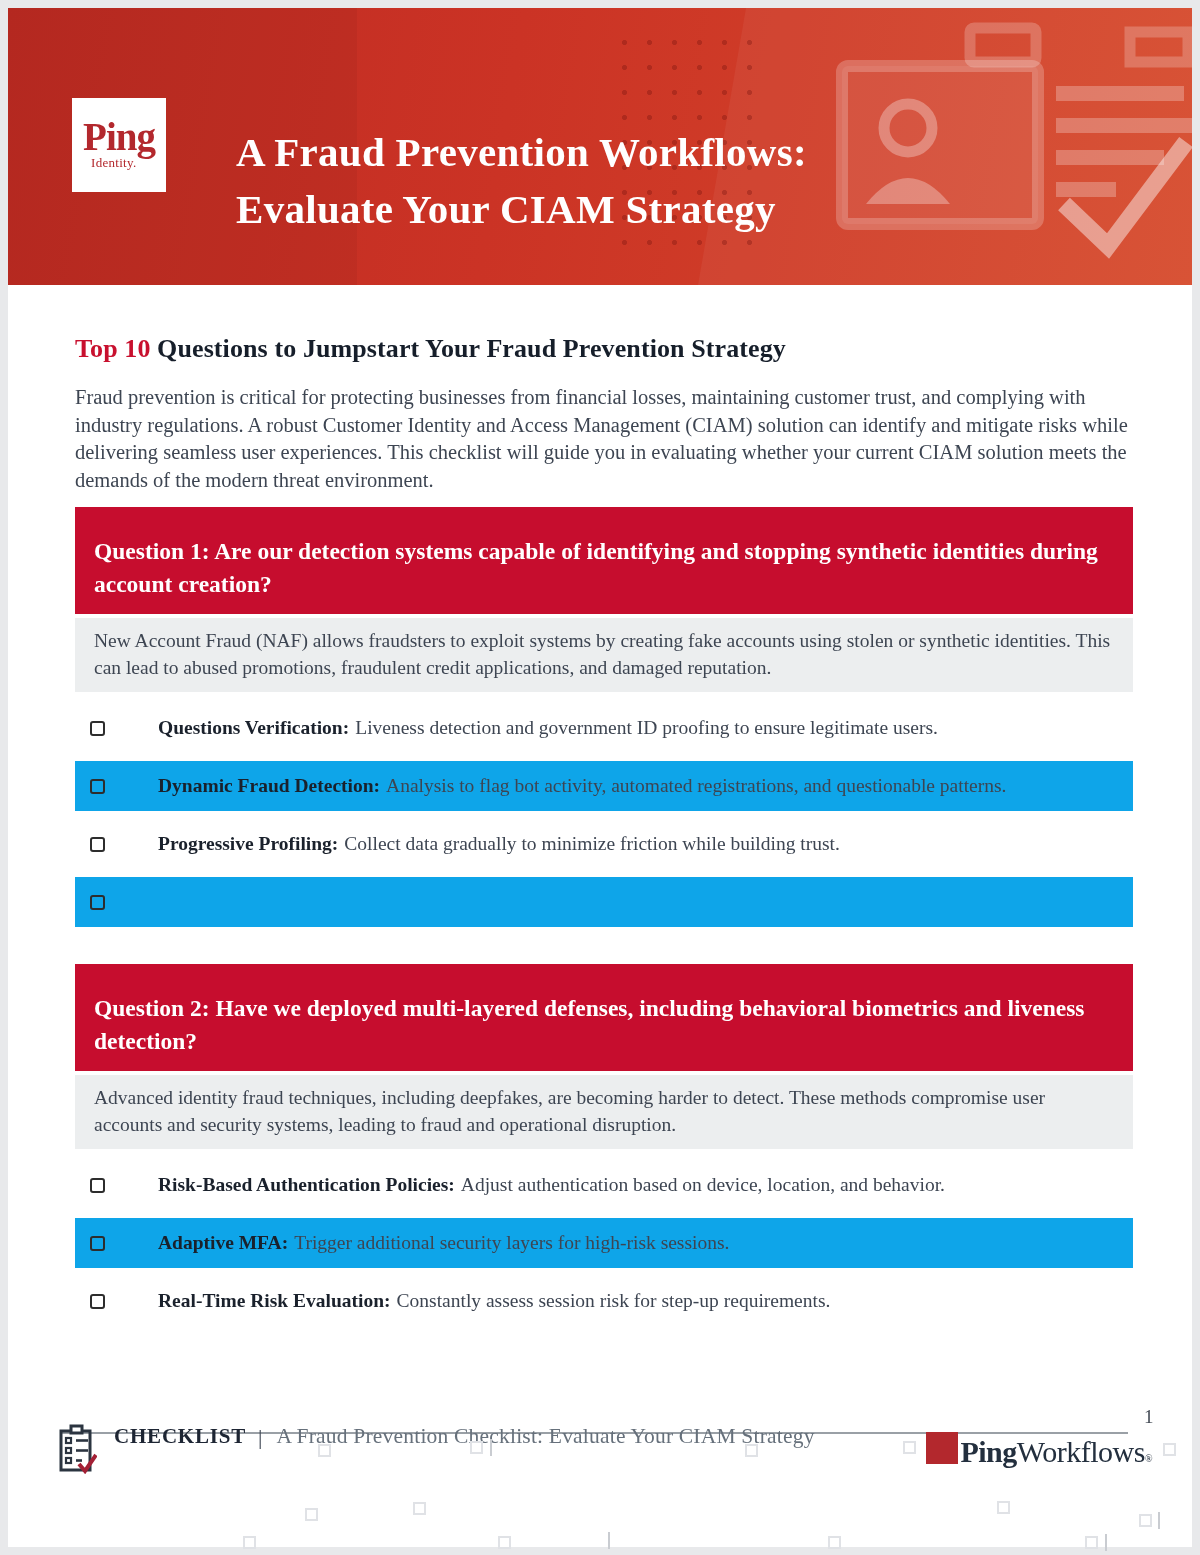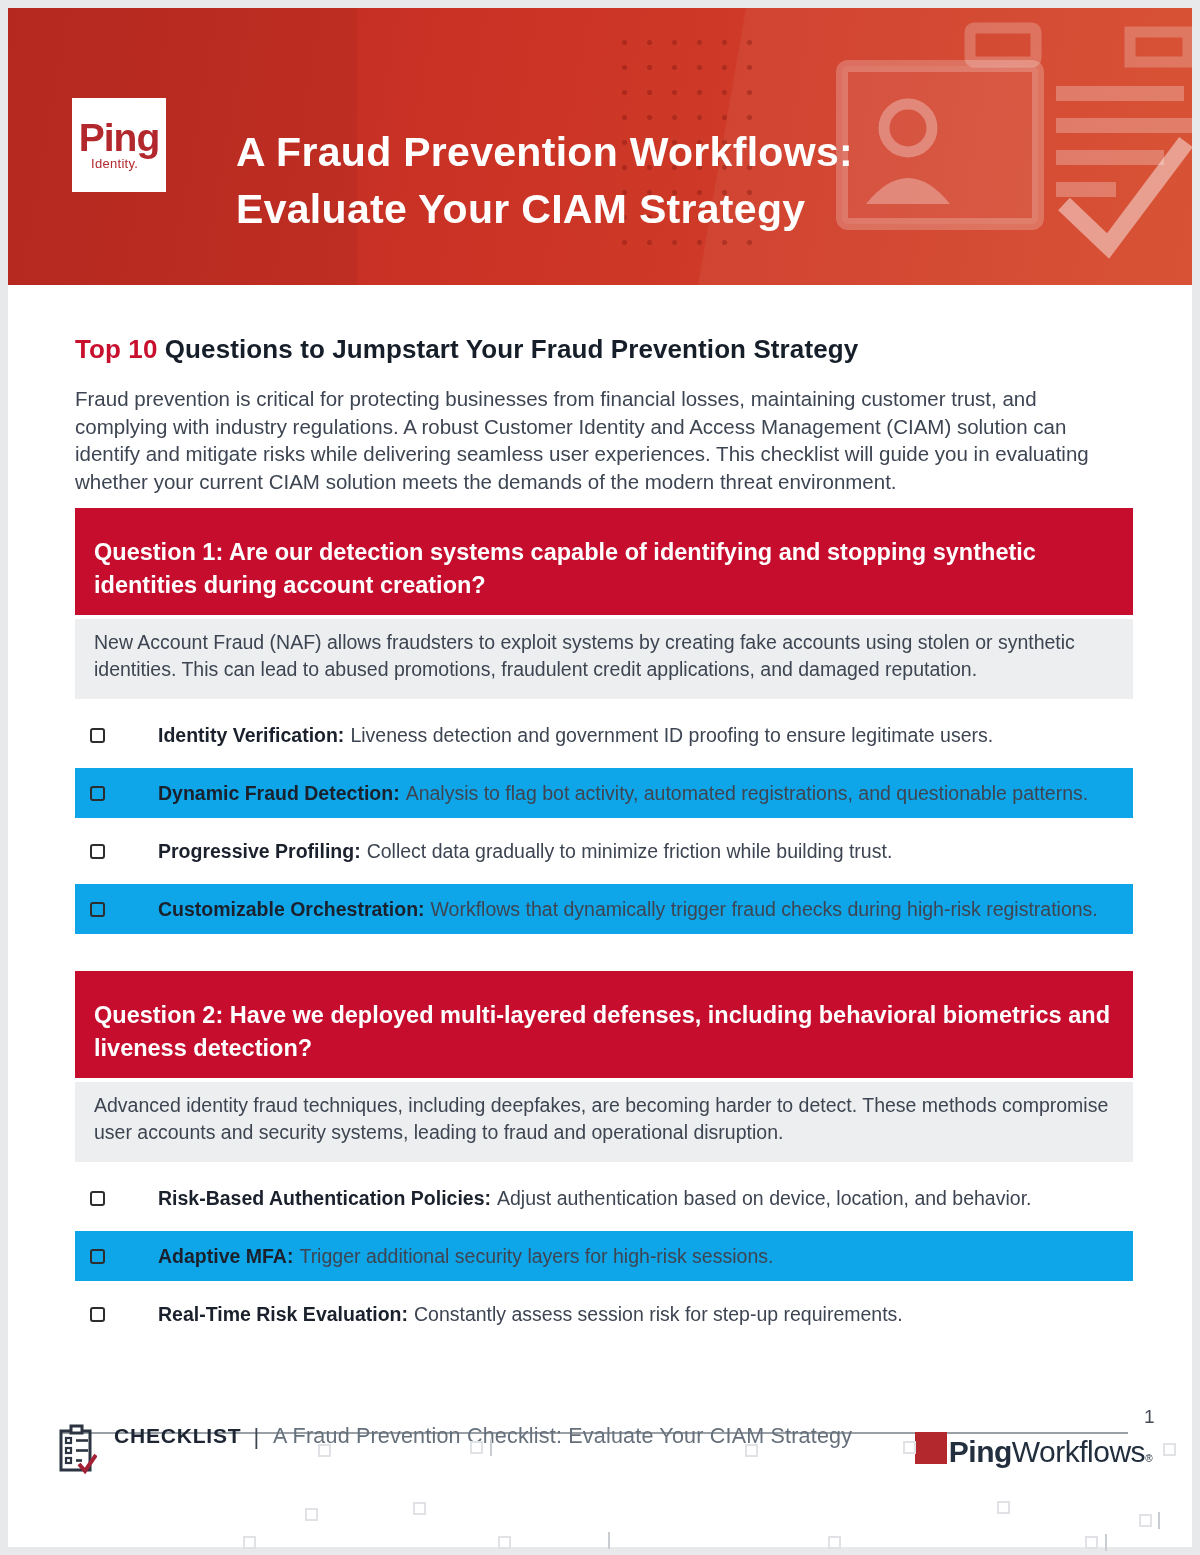--- a/index.html
+++ b/index.html
@@ -7,20 +7,21 @@
   body {
     background:#e8e9eb;
     font-family:"Liberation Sans","DejaVu Sans",sans-serif;
     overflow:hidden;
     position:relative;
   }
   .page {
     position:absolute; left:8px; top:8px;
     width:1184px; height:1539px;
     background:#ffffff;
+    font-family:Liberation Serif, serif;
   }
 
   
   .banner {
     position:relative;
     width:100%; height:277px;
     background:linear-gradient(100deg,#bd2a22 0%,#cb3325 42%,#d64a2c 100%);
     overflow:hidden;
   }
   .banner .band-left {
@@ -60,21 +61,21 @@
   .q-banner {
     margin-top:13px;
     background:#c60d2e; color:#ffffff;
     font-size:23.5px; font-weight:700; line-height:33px;
     padding:28px 19px 13px 19px;
   }
   .q-desc {
     margin-top:4px;
     background:#eceeef; color:#3d4552;
     font-size:19.5px; line-height:26.5px;
-    padding:10px 19px 17px 19px;
+    padding:10px 19px 11px 19px;
   }
   .items { margin-top:11px; }
   .item-row {
     display:flex; align-items:center;
     height:50px; margin-bottom:8px;
     padding-left:15px;
   }
   .item-row.alt { background:#0ea5e9; }
   .checkbox {
     width:15px; height:15px; flex:0 0 15px;
@@ -156,33 +157,32 @@
     </div>
 
     <p class="intro-p">Fraud prevention is critical for protecting businesses from financial losses, maintaining customer trust, and complying with industry regulations. A robust Customer Identity and Access Management (CIAM) solution can identify and mitigate risks while delivering seamless user experiences. This checklist will guide you in evaluating whether your current CIAM solution meets the demands of the modern threat environment.</p>
 
     <div class="q-banner">Question 1: Are our detection systems capable of identifying and stopping synthetic identities during account creation?</div>
     <div class="q-desc">New Account Fraud (NAF) allows fraudsters to exploit systems by creating fake accounts using stolen or synthetic identities. This can lead to abused promotions, fraudulent credit applications, and damaged reputation.</div>
 
     <div class="items">
       <div class="item-row">
         <span class="checkbox"></span>
-        <span class="item-text"><span class="lbl">Identity Verification:</span><span>Liveness detection and government ID proofing to ensure legitimate users.</span></span>
+        <span class="item-text"><span class="lbl">Questions Verification:</span><span>Liveness detection and government ID proofing to ensure legitimate users.</span></span>
       </div>
       <div class="item-row alt">
         <span class="checkbox"></span>
         <span class="item-text"><span class="lbl">Dynamic Fraud Detection:</span><span>Analysis to flag bot activity, automated registrations, and questionable patterns.</span></span>
       </div>
       <div class="item-row">
         <span class="checkbox"></span>
         <span class="item-text"><span class="lbl">Progressive Profiling:</span><span>Collect data gradually to minimize friction while building trust.</span></span>
       </div>
       <div class="item-row alt">
         <span class="checkbox"></span>
-        <span class="item-text"><span class="lbl">Customizable Orchestration:</span><span>Workflows that dynamically trigger fraud checks during high-risk registrations.</span></span>
       </div>
     </div>
 
     <div class="q-banner sec2">Question 2: Have we deployed multi-layered defenses, including behavioral biometrics and liveness detection?</div>
     <div class="q-desc">Advanced identity fraud techniques, including deepfakes, are becoming harder to detect. These methods compromise user accounts and security systems, leading to fraud and operational disruption.</div>
 
     <div class="items">
       <div class="item-row">
         <span class="checkbox"></span>
         <span class="item-text"><span class="lbl">Risk-Based Authentication Policies:</span><span>Adjust authentication based on device, location, and behavior.</span></span>

